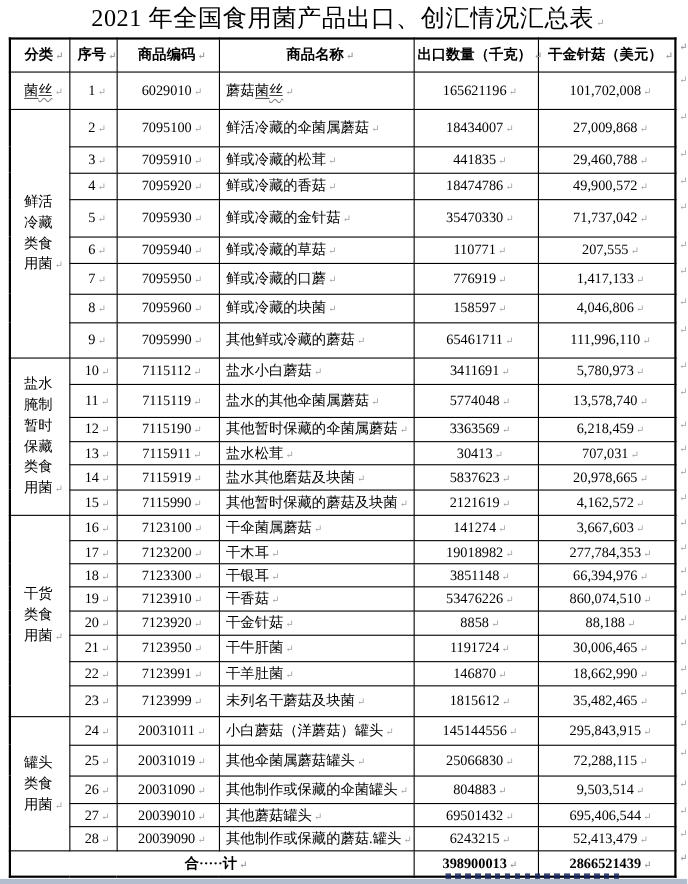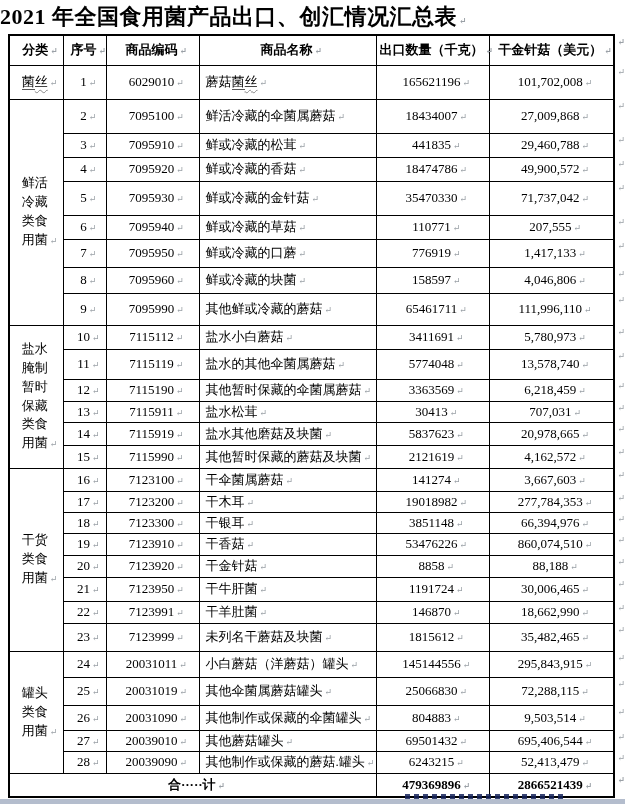--- a/index.html
+++ b/index.html
@@ -1,21 +1,21 @@
 <!DOCTYPE html>
 <html><head>
 <meta charset="utf-8">
 <style>
   html,body{margin:0;padding:0;}
   body{
     width:625px;height:804px;position:relative;background:#fff;color:#000;
     font-family:"Liberation Serif","DejaVu Serif",serif;overflow:hidden;
   }
   .title{
-    text-align:left;font-weight:bold;font-size:22px;line-height:1.3;
+    text-align:center;font-weight:normal;font-size:22px;line-height:1.3;
     padding-top:3px;letter-spacing:0.5px;white-space:nowrap;
   }
   table{
     border-collapse:collapse;table-layout:fixed;width:605px;
     margin-left:8px;margin-top:2px;border:2px solid #000;
   }
   th,td{
     border:1px solid #000;padding:1px 3px;font-size:13px;text-align:center;
     vertical-align:middle;position:relative;word-break:break-all;
   }
@@ -265,20 +265,20 @@
         <td>28<span class="mk">↵</span></td>
         <td>20039090<span class="mk">↵</span></td>
         <td class="tl">其他制作或保藏的蘑菇.罐头<span class="mk">↵</span></td>
         <td>6243215<span class="mk">↵</span></td>
         <td>52,413,479<span class="mk">↵</span><span class="rmk">↵</span></td>
       </tr>
     </tbody>
   <tfoot>
     <tr>
       <td colspan="4"><span>合·····计</span><span class="mk">↵</span></td>
-      <td><span>479369896</span><span class="mk">↵</span></td>
+      <td><span>398900013</span><span class="mk">↵</span></td>
       <td><span>2866521439</span><span class="mk">↵</span><span class="rmk">↵</span></td>
     </tr>
   </tfoot>
 </table>
 
 <div class="clip-frag"></div>
 <div class="bottom-bar"></div>
 
 </body></html>

